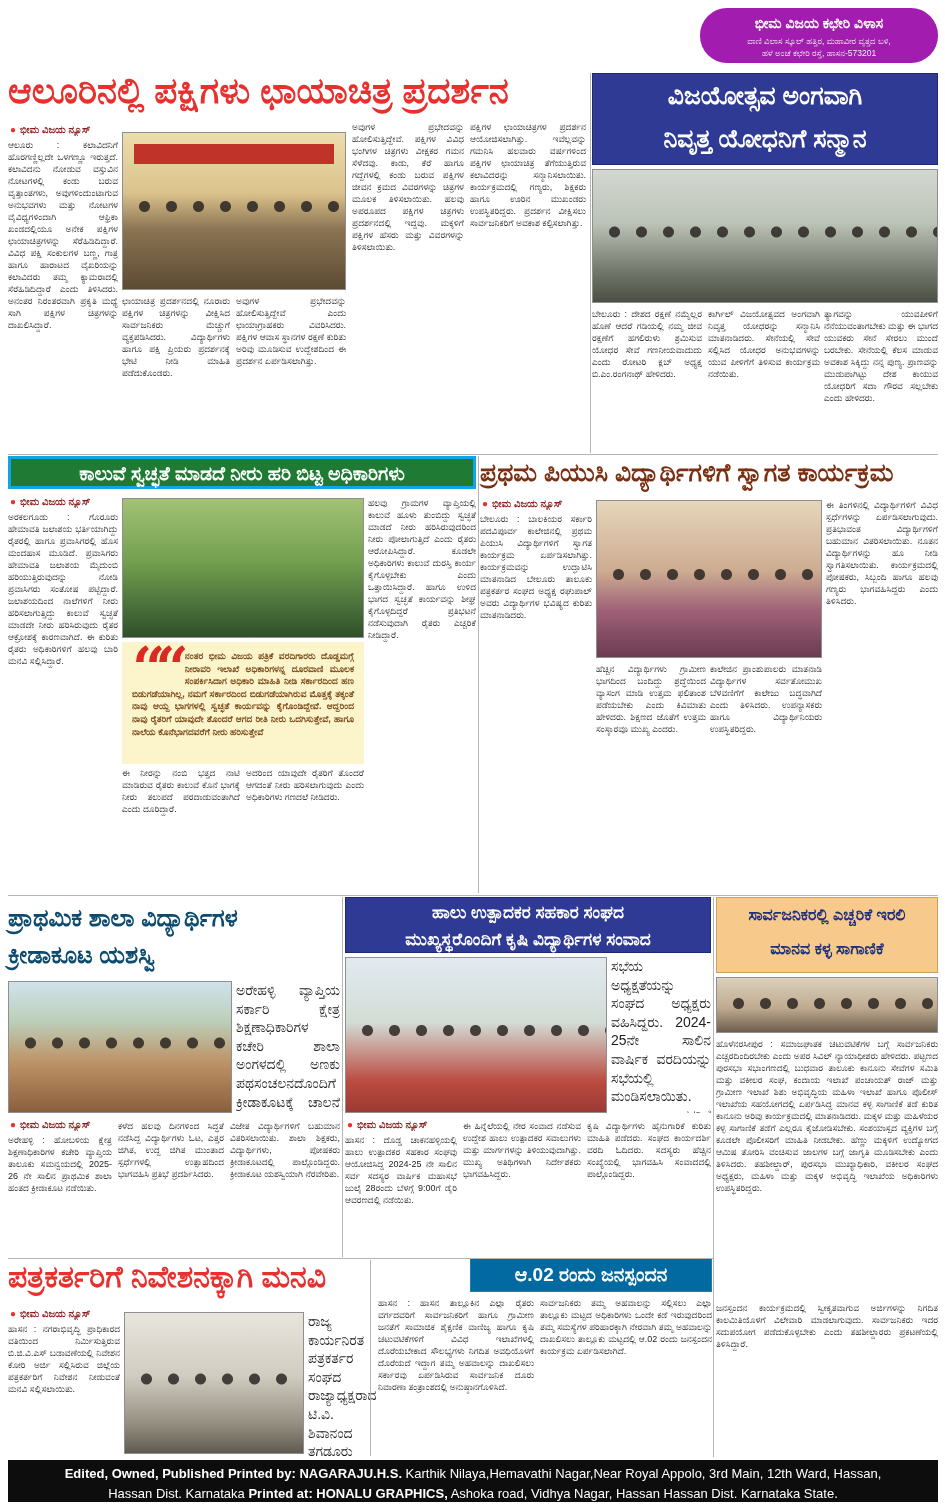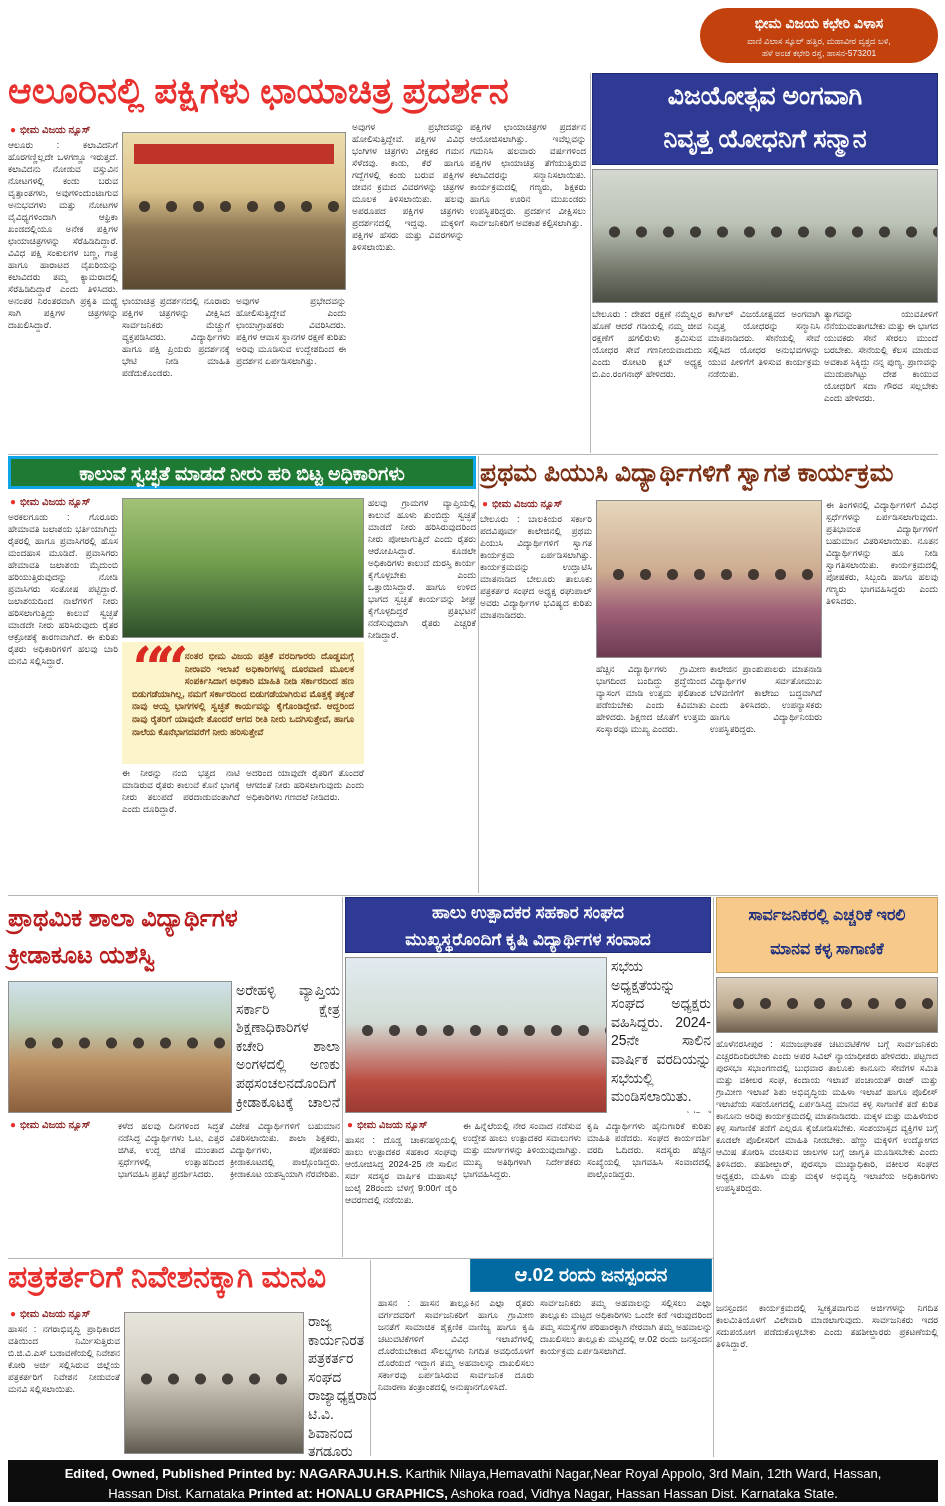--- a/index.html
+++ b/index.html
@@ -8,28 +8,28 @@
   .abs{position:absolute;}
   
   .topbar{background:#0e0e0e;border-radius:5px;color:#fff;}
   .date{font-size:19px;font-weight:bold;letter-spacing:.5px;}
   .masthead{font-size:40px;font-weight:bold;letter-spacing:1px;display:flex;align-items:center;justify-content:center;gap:5px;}
   .emblem{width:26px;height:26px;border-radius:50%;flex:0 0 auto;
           background:radial-gradient(circle,#111 0 20%,transparent 21%),
                      repeating-conic-gradient(#fff 0deg 9deg,#111 9deg 18deg);
           border:2px solid #fff;}
   .pagenum{font-size:34px;font-weight:bold;}
-  .addrbox{background:#c2410c;border-radius:27px;color:#fff;text-align:center;padding-top:7px;box-sizing:border-box;}
+  .addrbox{background:#a21caf;border-radius:27px;color:#fff;text-align:center;padding-top:7px;box-sizing:border-box;}
   .addr-title{font-size:14px;font-weight:bold;margin-bottom:3px;}
   .addr-line{font-size:8.5px;line-height:1.45;color:#eee;}
   
   .hl{font-weight:bold;text-align:left;}
   .hl-red{color:#e8312e;}
   .hl-brown{color:#7a2f12;}
-  .hl-maroon{color:#b91c1c;}
+  .hl-maroon{color:#0c4a6e;}
   .hbox{box-sizing:border-box;text-align:center;font-weight:bold;}
   .hbox-blue{background:#2e3a94;border:1px solid #1c2a70;color:#fff;}
   .hbox-green{background:#1f7a33;border:3px solid #0ea5e9;color:#fff;}
   .hbox-peach{background:#f7c98b;border:1px solid #c9a05e;color:#1d2f7c;}
   .hbox-cyan{background:#0369a1;border:1px solid #1b7fb0;color:#fff;}
   
   .body-col{font-size:9px;line-height:1.33;text-align:justify;color:#1d1d1d;overflow:hidden;}
   .body-col.sm{font-size:14px;}
   .byline{font-size:10px;font-weight:bold;color:#8b1f1f;white-space:nowrap;overflow:hidden;}
   .byline .dot{color:#e8312e;margin-right:4px;}
@@ -125,20 +125,21 @@
   <div class="abs" style="left:8px;top:897px;width:332px;height:360px;">
     <div class="abs hl hl-maroon" style="left:0;top:2px;width:100%;font-size:24px;line-height:1.55;">
       <div>ಪ್ರಾಥಮಿಕ ಶಾಲಾ ವಿದ್ಯಾರ್ಥಿಗಳ</div>
       <div>ಕ್ರೀಡಾಕೂಟ ಯಶಸ್ವಿ</div>
     </div>
     <div class="abs photo heads ph-sports" style="left:0;top:84px;width:224px;height:132px;"></div>
     <div class="abs body-col sm" style="left:228px;top:84px;width:104px;height:132px;">ಅರೇಹಳ್ಳಿ ವ್ಯಾಪ್ತಿಯ ಸರ್ಕಾರಿ ಕ್ಷೇತ್ರ ಶಿಕ್ಷಣಾಧಿಕಾರಿಗಳ ಕಚೇರಿ ಶಾಲಾ ಅಂಗಳದಲ್ಲಿ ಅಣಕು ಪಥಸಂಚಲನದೊಂದಿಗೆ ಕ್ರೀಡಾಕೂಟಕ್ಕೆ ಚಾಲನೆ ನೀಡಲಾಯಿತು.</div>
     <div class="abs byline" style="left:2px;top:222px;width:120px;">
       <span class="dot">●</span><span>ಭೀಮ ವಿಜಯ ನ್ಯೂಸ್</span>
     </div>
+    <div class="abs body-col" style="left:0;top:238px;width:104px;height:122px;">ಅರೇಹಳ್ಳಿ : ಹೋಬಳಿಯ ಕ್ಷೇತ್ರ ಶಿಕ್ಷಣಾಧಿಕಾರಿಗಳ ಕಚೇರಿ ವ್ಯಾಪ್ತಿಯ ತಾಲೂಕು ಸಮನ್ವಯದಲ್ಲಿ 2025-26 ನೇ ಸಾಲಿನ ಪ್ರಾಥಮಿಕ ಶಾಲಾ ಹಂತದ ಕ್ರೀಡಾಕೂಟ ನಡೆಯಿತು.</div>
     <div class="abs body-col" style="left:110px;top:224px;width:106px;height:136px;">ಕಳೆದ ಹಲವು ದಿನಗಳಿಂದ ಸಿದ್ಧತೆ ನಡೆಸಿದ್ದ ವಿದ್ಯಾರ್ಥಿಗಳು ಓಟ, ಎತ್ತರ ಜಿಗಿತ, ಉದ್ದ ಜಿಗಿತ ಮುಂತಾದ ಸ್ಪರ್ಧೆಗಳಲ್ಲಿ ಉತ್ಸಾಹದಿಂದ ಭಾಗವಹಿಸಿ ಪ್ರತಿಭೆ ಪ್ರದರ್ಶಿಸಿದರು.</div>
     <div class="abs body-col" style="left:222px;top:224px;width:110px;height:136px;">ವಿಜೇತ ವಿದ್ಯಾರ್ಥಿಗಳಿಗೆ ಬಹುಮಾನ ವಿತರಿಸಲಾಯಿತು. ಶಾಲಾ ಶಿಕ್ಷಕರು, ವಿದ್ಯಾರ್ಥಿಗಳು, ಪೋಷಕರು ಕ್ರೀಡಾಕೂಟದಲ್ಲಿ ಪಾಲ್ಗೊಂಡಿದ್ದರು. ಕ್ರೀಡಾಕೂಟ ಯಶಸ್ವಿಯಾಗಿ ನೆರವೇರಿತು.</div>
   </div>
 
   <div class="abs" style="left:345px;top:897px;width:366px;height:360px;">
     <div class="abs hbox hbox-blue" style="left:0;top:0;width:366px;height:56px;font-size:17px;line-height:1.6;padding-top:1px;">
       <div>ಹಾಲು ಉತ್ಪಾದಕರ ಸಹಕಾರ ಸಂಘದ</div>
       <div>ಮುಖ್ಯಸ್ಥರೊಂದಿಗೆ ಕೃಷಿ ವಿದ್ಯಾರ್ಥಿಗಳ ಸಂವಾದ</div>
     </div>
     <div class="abs photo heads ph-milk" style="left:0;top:60px;width:262px;height:156px;"></div>

